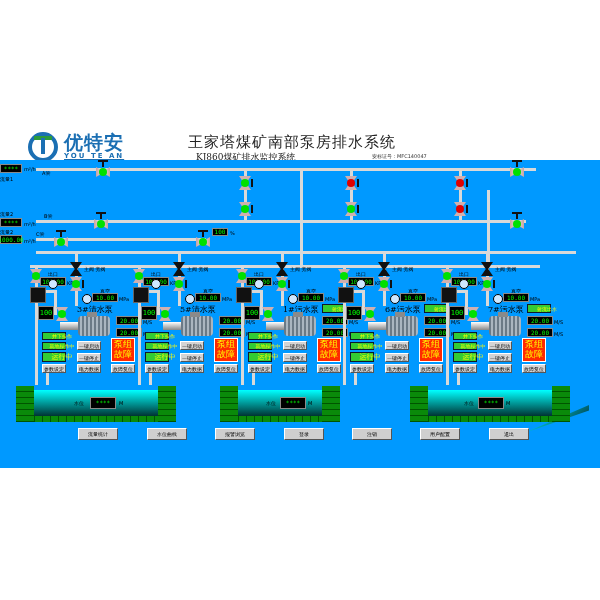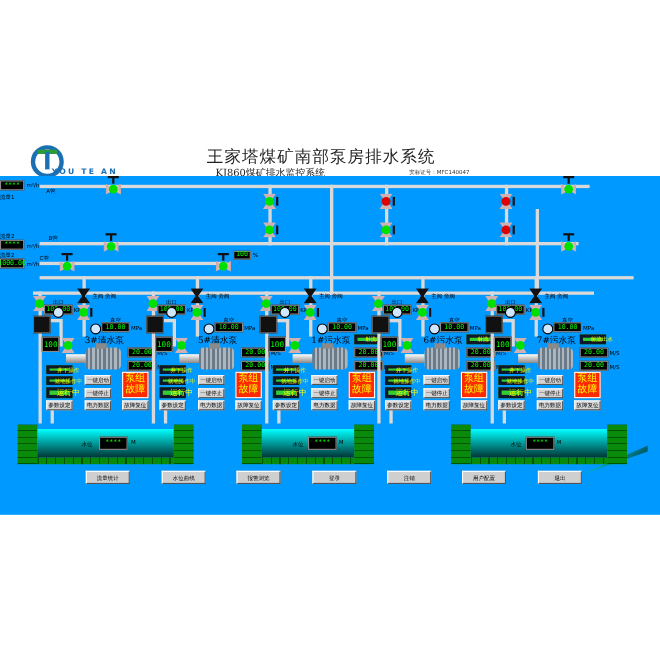--- a/index.html
+++ b/index.html
@@ -4,21 +4,21 @@
 <style>
   * { box-sizing: border-box; margin: 0; padding: 0; }
   body { width: 600px; height: 600px; background: #ffffff; position: relative; overflow: hidden;
          font-family: "DejaVu Sans", sans-serif; }
   .abs { position: absolute; }
   .logo { left: 28px; top: 130px; width: 120px; height: 34px; }
   .logo-circle { left: 0; top: 2px; width: 30px; height: 30px; border-radius: 50%; border: 4px solid #1b6fb3; }
   .logo-t { left: 6px; top: 6px; width: 18px; height: 4px; background: #2a9a3c; }
   .logo-t2 { left: 13px; top: 8px; width: 4px; height: 16px; background: #1b6fb3; }
   .logo-cn { left: 36px; top: 0; font-size: 19px; font-weight: bold; color: #1b6fb3; letter-spacing: 1px; font-family: "DejaVu Sans", sans-serif; }
-  .logo-en { left: 19px; top: 22px; font-size: 7px; font-weight: bold; color: #1b6fb3; letter-spacing: 2px; }
+  .logo-en { left: 36px; top: 22px; font-size: 7px; font-weight: bold; color: #1b6fb3; letter-spacing: 2px; text-decoration: underline; }
   .title { left: 188px; top: 133px; font-size: 15px; color: #222; font-family: "DejaVu Serif", serif; letter-spacing: 1px; }
   .subtitle { left: 196px; top: 151px; font-size: 9px; color: #222; font-family: "DejaVu Serif", serif; }
   .cert { left: 372px; top: 153px; font-size: 5px; color: #333; }
   .panel { left: 0; top: 160px; width: 600px; height: 308px; background: #0099ff; }
   .pipe-h { position: absolute; height: 3px; background: #d9d9d9; }
   .pipe-v { position: absolute; width: 3px; background: #d9d9d9; }
   .valve { position: absolute; width: 14px; height: 12px; }
   .valve .body { position: absolute; left: 0; top: 2px; width: 14px; height: 10px;
                  background: linear-gradient(90deg,#c9a3a3 0,#e0c8c8 30%,#e0c8c8 70%,#c9a3a3 100%);
                  clip-path: polygon(0 0, 50% 40%, 100% 0, 100% 100%, 50% 60%, 0 100%); }
@@ -31,21 +31,21 @@
                  clip-path: polygon(0 0, 100% 0, 60% 50%, 100% 100%, 0 100%, 40% 50%); }
   .vvalve .dot { position: absolute; left: 2px; top: 3px; width: 8px; height: 8px; border-radius: 50%; }
   .vvalve .handle { position: absolute; left: 12px; top: 3px; width: 2px; height: 8px; background: #111; }
   .green { background: #00e000; }
   .red { background: #e00000; }
   .disp { position: absolute; background: #000; border: 1px solid #8a8a8a; color: #00ff00;
           font-family: "DejaVu Sans Mono", monospace; font-size: 6px; line-height: 1; display:flex; align-items:center; justify-content:center; }
   .unit { position: absolute; font-size: 5px; color: #000; }
   .lbl { position: absolute; font-size: 5px; color: #000; white-space: nowrap; }
   .pump-title { position: absolute; font-size: 8px; color: #000; font-family: "DejaVu Serif", serif; white-space: nowrap; }
-  .status { position: absolute; background: #33cc33; border: 3px solid #0f172a; color: #ffff00; font-size: 5px;
+  .status { position: absolute; background: #33cc33; border: 1px solid #0f172a; color: #ffff00; font-size: 5px;
             display:flex; align-items:center; justify-content:center; white-space: nowrap; padding-left: 16px; }
   .status.big { font-size: 7px; }
   .btn { position: absolute; background: #d4d4d4; border: 1px solid #fff; border-right-color:#555; border-bottom-color:#555;
          color: #000; font-size: 5px; display:flex; align-items:center; justify-content:center; white-space: nowrap; }
   .fault { position: absolute; background: #ff2a00; border: 1px solid #fff; color: #ffff00; font-size: 9px;
            font-family: "DejaVu Serif", serif; line-height: 1.1; text-align:center; display:flex; align-items:center; justify-content:center; }
   .motor { position: absolute; width: 52px; height: 22px; }
   .motor .shaft { position:absolute; left:0; top:7px; width:18px; height:8px; background: linear-gradient(#fff,#888); }
   .motor .mbody { position:absolute; left:18px; top:1px; width:32px; height:20px; border-radius:4px;
                   background: repeating-linear-gradient(90deg,#6b7a86 0 2px,#aab6c0 2px 4px); }
@@ -64,20 +64,21 @@
            background: linear-gradient(135deg,#00ffff,#002233);
            clip-path: polygon(100% 0, 100% 20%, 0 100%, 20% 80%); }
 </style>
 </head>
 <body>
 
 <div class="abs logo">
   <div class="abs logo-circle"></div>
   <div class="abs logo-t"></div>
   <div class="abs logo-t2"></div>
+  <div class="abs logo-cn">优特安</div>
   <div class="abs logo-en">YOU TE AN</div>
 </div>
 <div class="abs title">王家塔煤矿南部泵房排水系统</div>
 <div class="abs subtitle">KJ860煤矿排水监控系统</div>
 <div class="abs cert">安标证号：MFC140047</div>
 
 <div class="abs panel">
 
   <div class="pipe-h" style="left:36px;top:8px;width:500px;"></div>
   <div class="pipe-h" style="left:36px;top:60px;width:490px;"></div>

